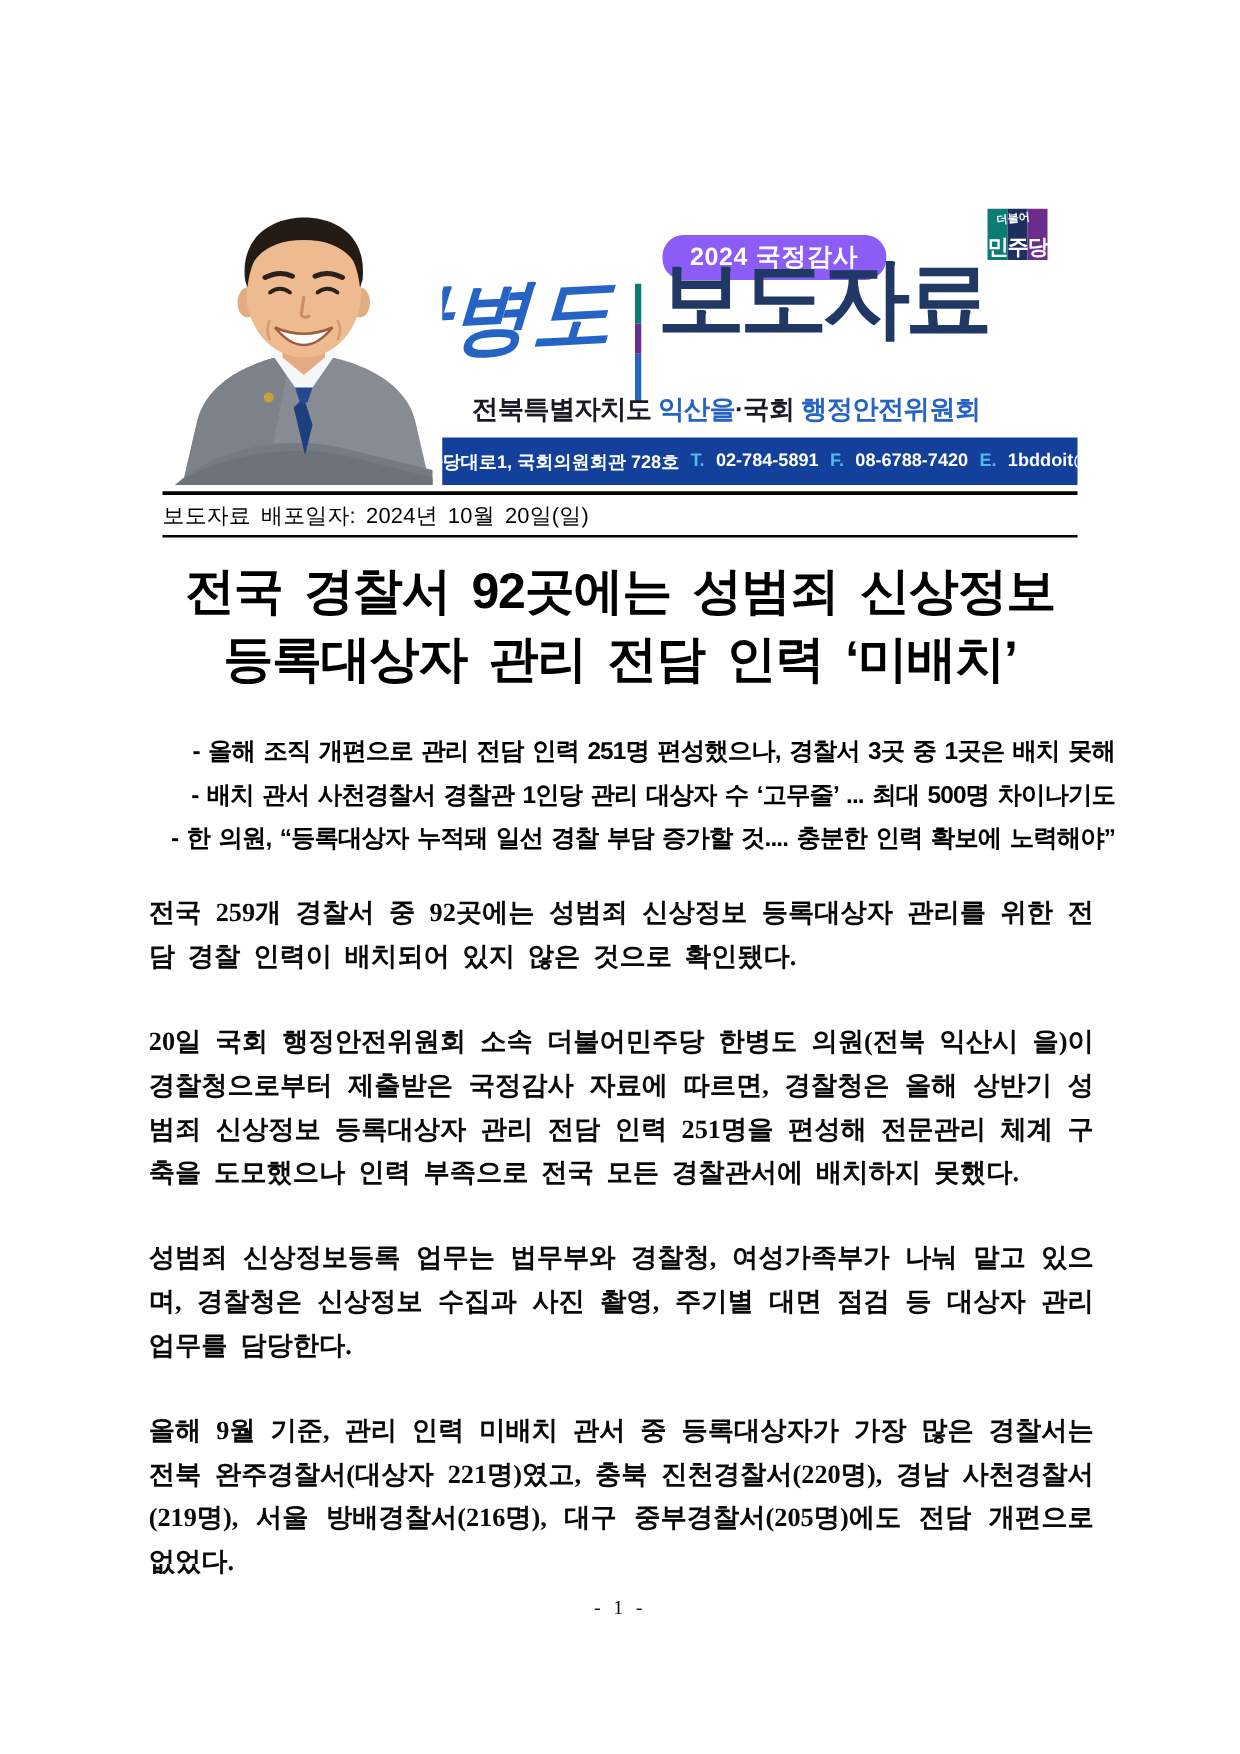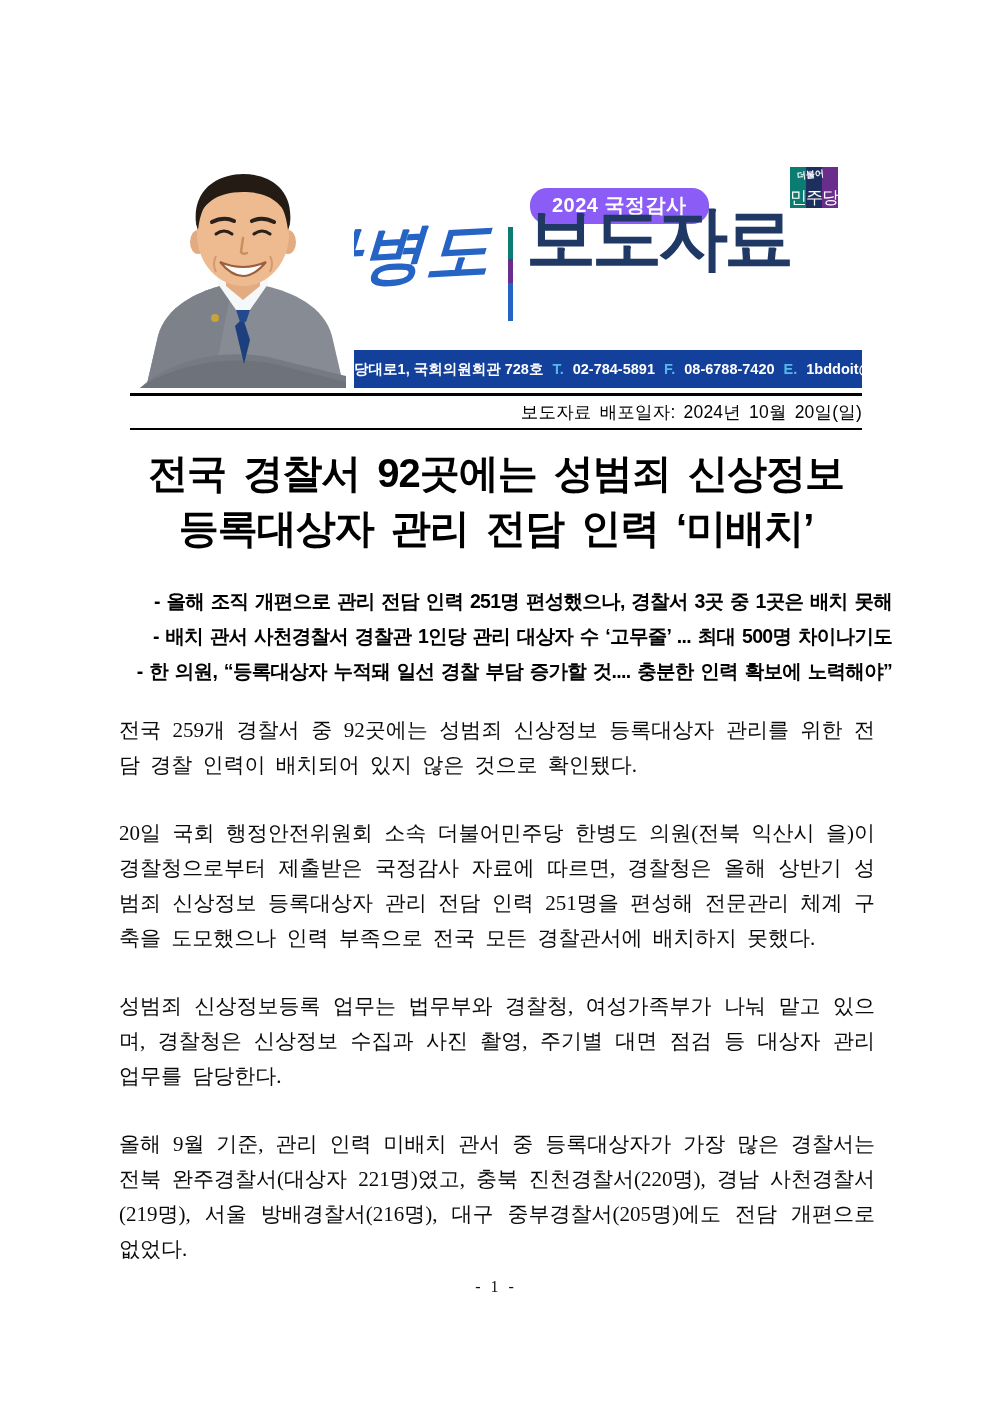--- a/index.html
+++ b/index.html
@@ -58,21 +58,21 @@
   .minju-logo .st-teal   { background: #0a7c72; }
   .minju-logo .st-navy   { background: #1c2f5e; }
   .minju-logo .st-purple { background: #6b2d8b; }
   .minju-logo .logo-text {
     position: absolute; inset: 0; z-index: 2;
     display: flex; flex-direction: column;
     align-items: center; justify-content: center;
     color: #fff; line-height: 1;
   }
   .minju-logo .deobureo { font-size: 9px; font-weight: 700; transform: rotate(-6deg) translateX(-4px); }
-  .minju-logo .minju    { font-size: 17px; font-weight: 400; letter-spacing: -1px; margin-top: 10px; }
+  .minju-logo .minju    { font-size: 17px; font-weight: 700; letter-spacing: -1px; margin-top: 10px; }
 
   .badge-pill {
     position: absolute;
     left: 400px; top: 23px;
     z-index: 2;
     background: #8b5cf6;
     color: #ffffff;
     font-size: 20px; font-weight: 800;
     letter-spacing: 0.5px;
     padding: 4px 22px 5px 22px;
@@ -125,21 +125,21 @@
   }
   .affiliation .blue { color: #2563c4; }
 
   
   .date-box {
     position: absolute;
     left: 130px; top: 393px;
     width: 732px; height: 37px;
     border-top: 3px solid #000;
     border-bottom: 2px solid #000;
-    display: flex; align-items: center; justify-content: flex-end;
+    display: flex; align-items: center; justify-content: flex-start;
     font-size: 17.5px;
     font-weight: 500;
     letter-spacing: 0.2px;
     word-spacing: 3px;
   }
 
   
   .title {
     position: absolute;
     left: 110px; right: 110px; top: 446px;
@@ -168,20 +168,21 @@
   
   .body-text {
     position: absolute;
     left: 119px; right: 117px; top: 713px;
     font-family: "Liberation Serif", "DejaVu Serif", serif;
     font-size: 21px;
     line-height: 35px;
     text-align: justify;
     word-spacing: 5px;
     color: #0a0a0a;
+    font-weight: bold;
   }
   .body-text p { margin-bottom: 33px; }
   .body-text p:last-child { margin-bottom: 0; }
 
   
   .page-num {
     position: absolute;
     left: 0; right: 0; top: 1278px;
     text-align: center;
     font-family: "Liberation Serif", "DejaVu Serif", serif;
@@ -255,20 +256,21 @@
     <div class="name-script">한병도</div>
 
     <div class="sep-bar">
       <div class="sb-teal"></div>
         <div class="sb-purple"></div>
         <div class="sb-blue"></div>
     </div>
 
     <div class="doc-type">보도자료</div>
 
+    <div class="affiliation"><span>전북특별자치도 </span><span class="blue">익산을</span><span>·국회 </span><span class="blue">행정안전위원회</span></div>
 
     <div class="contact-bar">
       <span>서울시 영등포구 의사당대로1, 국회의원회관 728호</span>
       <span class="lbl">T.</span>
       <span>02-784-5891</span>
       <span class="lbl">F.</span>
       <span>08-6788-7420</span>
       <span class="lbl">E.</span>
       <span>1bddoit@gmail.com</span>
     </div>

